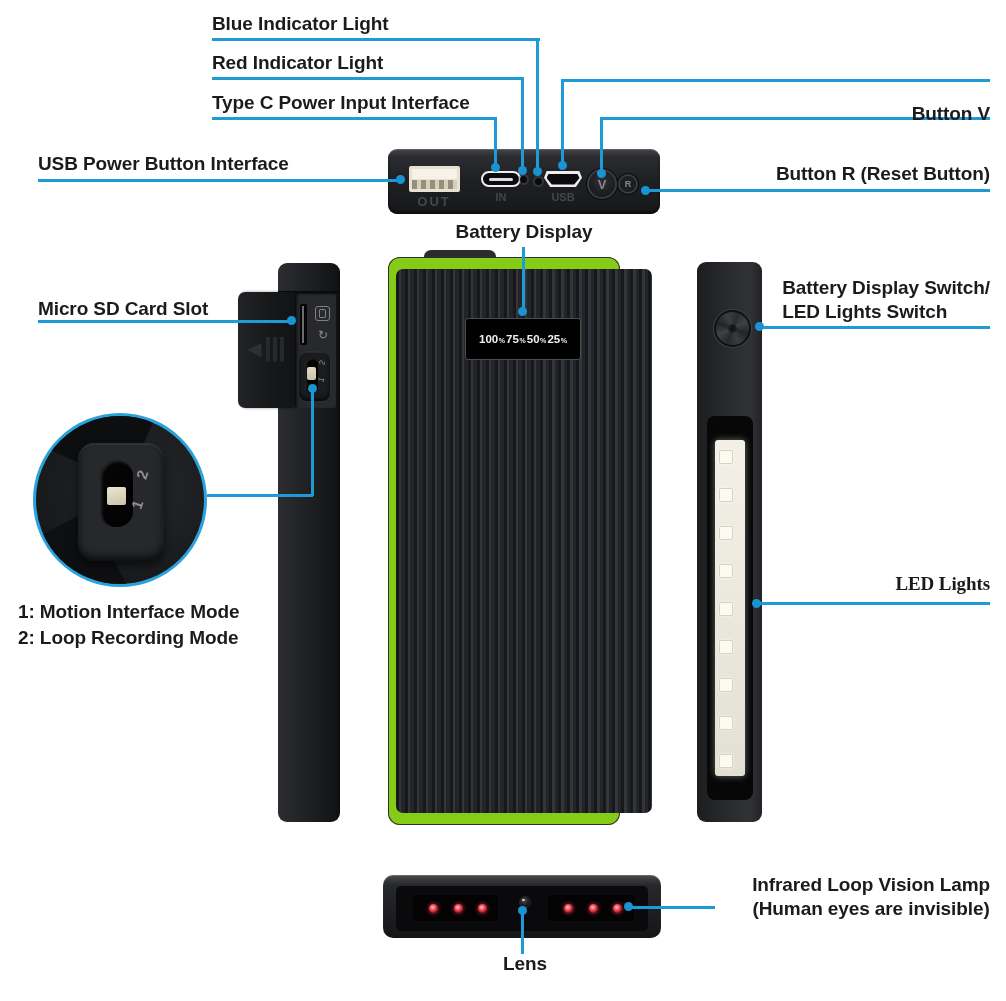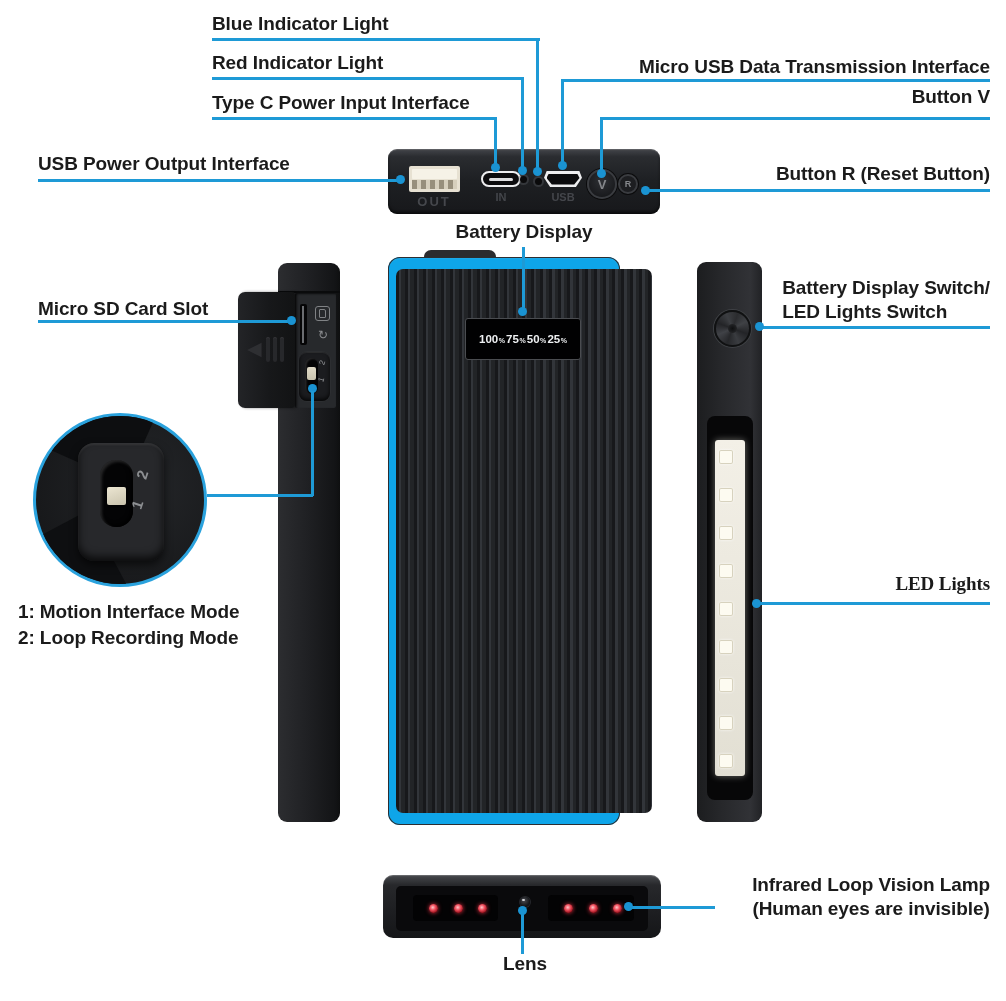--- a/index.html
+++ b/index.html
@@ -33,21 +33,21 @@
   .tv-btnv{left:199px;top:20px;width:30px;height:30px;border-radius:50%;
       background:radial-gradient(circle at 50% 40%,#2e3034,#191a1d 75%);
       border:2px solid #3a3c40;box-shadow:0 0 0 1px #0b0b0c;color:#85878b;font-size:13px;font-weight:600;
       display:flex;align-items:center;justify-content:center;}
   .tv-btnr{left:230px;top:25px;width:20px;height:20px;border-radius:50%;background:#1d1e21;
       border:2px solid #3a3c40;box-shadow:0 0 0 1px #0b0b0c;color:#85878b;font-size:9px;font-weight:600;
       display:flex;align-items:center;justify-content:center;}
 
   
   #fv-tab{left:424px;top:250px;width:72px;height:14px;border-radius:7px;background:#2b2c2f;}
-  #fv{left:388px;top:257px;width:232px;height:568px;border-radius:12px;background:#0ea5e9;
+  #fv{left:388px;top:257px;width:232px;height:568px;border-radius:12px;background:#84cc16;
       box-shadow:inset 0 0 0 1px #2c2e31, inset 0 2px 2px rgba(255,255,255,.07);}
   .fv-stripes{left:8px;top:12px;width:256px;height:544px;border-radius:7px;
       background:repeating-linear-gradient(90deg,#17181b 0px,#17181b 3.5px,#32353a 3.5px,#32353a 5.5px,#222427 5.5px,#222427 9px);}
   .fv-screen{left:77px;top:61px;width:116px;height:42px;background:#010102;border:1px solid #4a4c50;
       border-radius:3px;display:flex;align-items:center;justify-content:space-between;padding:0 13px;}
   .lvl{color:#eef0f2;font-size:11.5px;font-weight:700;display:inline-flex;align-items:baseline;}
   .lvl .pct{font-size:7px;margin-left:0.5px;}
 
   
   #lsv{left:278px;top:263px;width:62px;height:559px;border-radius:9px;
@@ -277,23 +277,22 @@
 
   <div class="h-line" style="left:630px;top:906px;width:85px;"></div>
   <div class="dot" style="left:624px;top:902px;"></div>
 
   <div class="v-line" style="left:521px;top:913px;height:41px;"></div>
   <div class="dot" style="left:518px;top:906px;"></div>
 
   <div class="lbl" style="left:212px;top:13px;">Blue Indicator Light</div>
   <div class="lbl" style="left:212px;top:52px;">Red Indicator Light</div>
   <div class="lbl" style="left:212px;top:92px;">Type C Power Input Interface</div>
-  <div class="lbl" style="left:38px;top:153px;">USB Power Output Interface</div>
-  <div class="lbl" style="right:16px;top:56px;">Micro USB Data Transmission Interface</div>
-  <div class="lbl" style="right:16px;top:86px;margin-left:18px;">Button V</div>
+  <div class="lbl" style="left:38px;top:153px;">USB Power Button Interface</div>
+  <div class="lbl" style="right:16px;top:103px;margin-left:18px;">Button V</div>
   <div class="lbl" style="right:16px;top:163px;">Button R (Reset Button)</div>
   <div class="lbl" style="left:388px;top:221px;width:272px;text-align:center;">Battery Display</div>
   <div class="lbl" style="left:38px;top:298px;">Micro SD Card Slot</div>
   <div class="lbl" style="right:16px;top:276px;text-align:left;line-height:24px;">
     <div style="position:static;">Battery Display Switch/</div>
     <div style="position:static;">LED Lights Switch</div>
   </div>
   <div class="lbl" style="right:16px;top:573px;font-family:Liberation Serif, serif;">LED Lights</div>
   <div class="lbl" style="left:18px;top:599px;line-height:26px;">
     <div style="position:static;">1: Motion Interface Mode</div>

